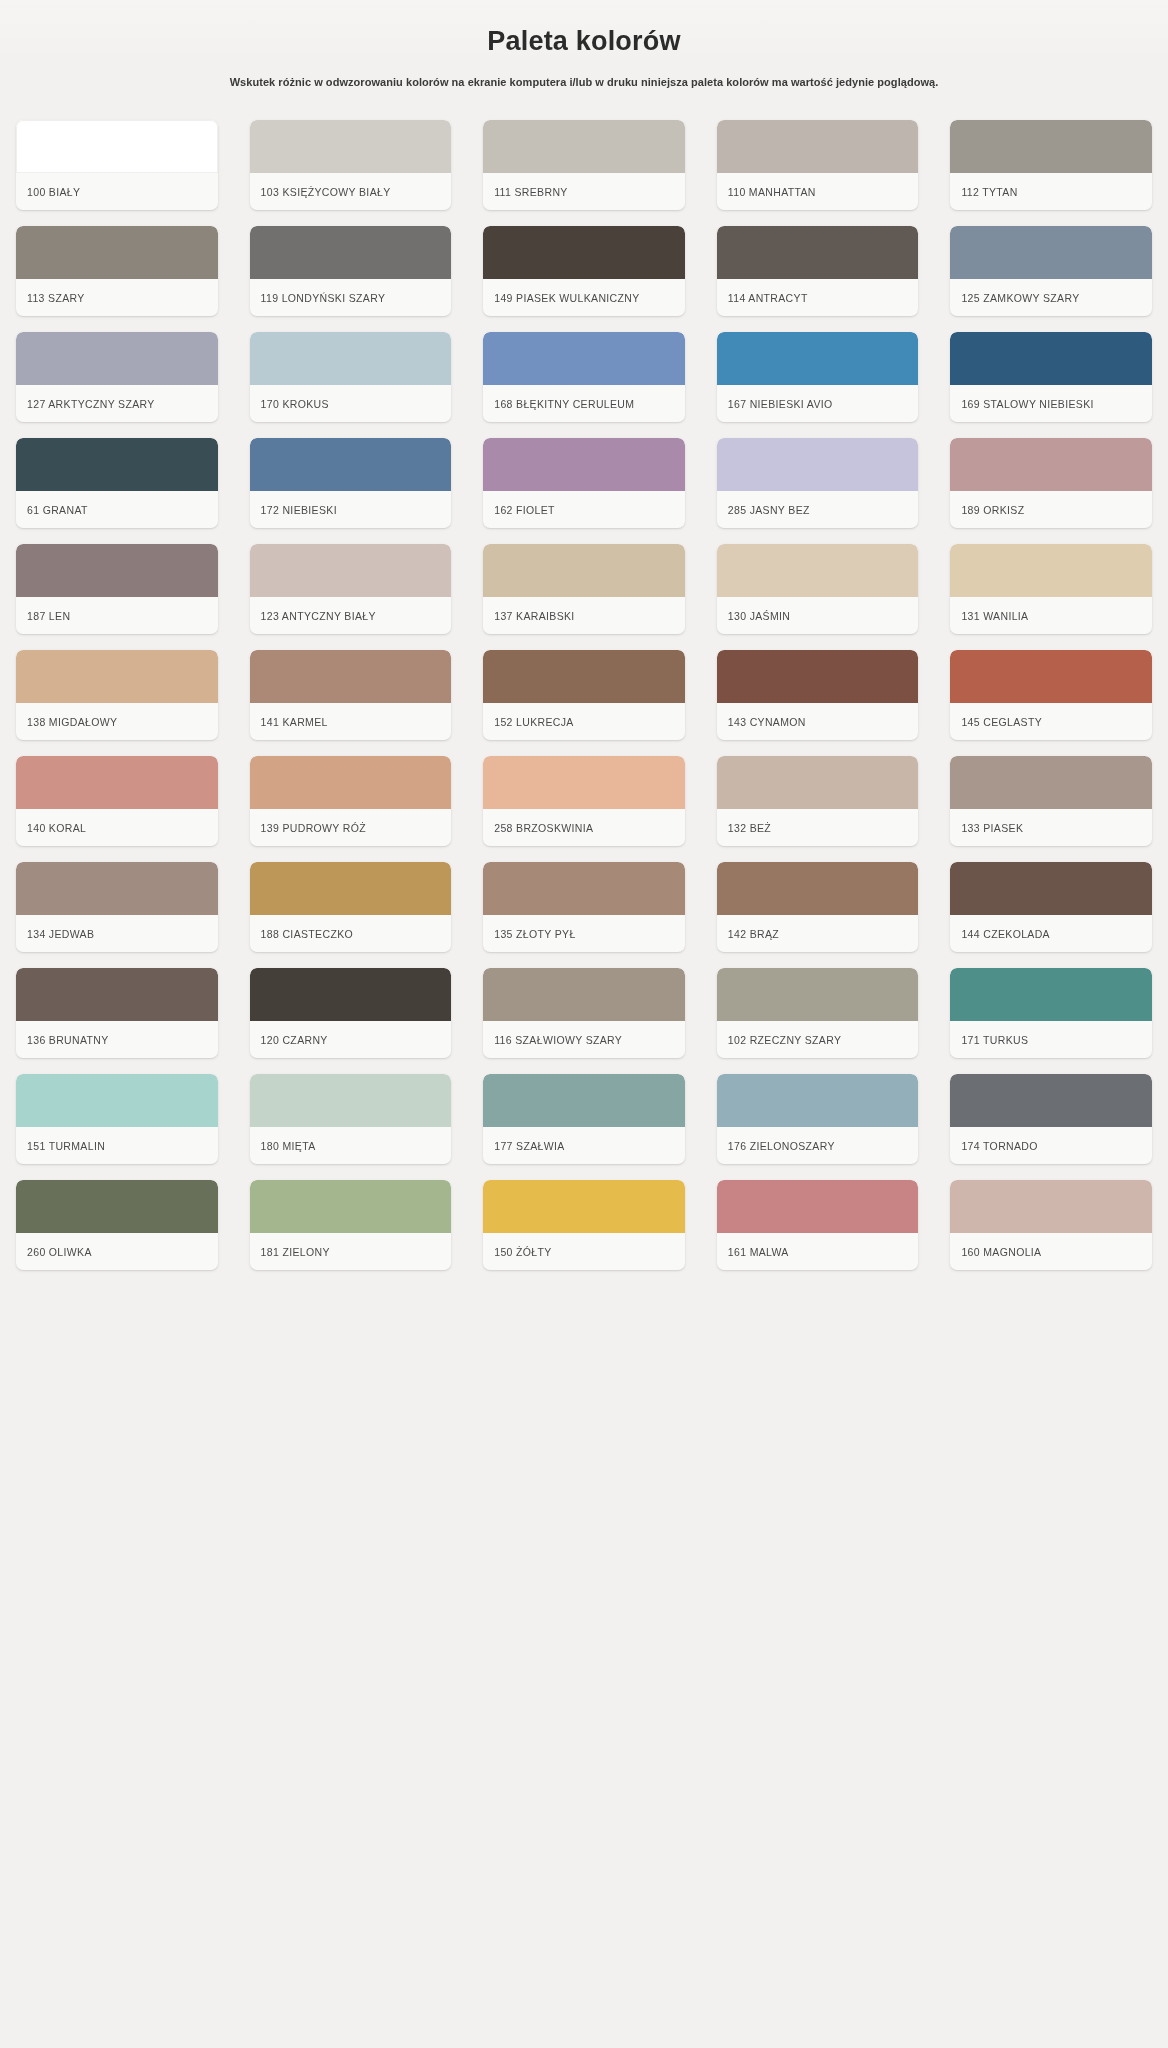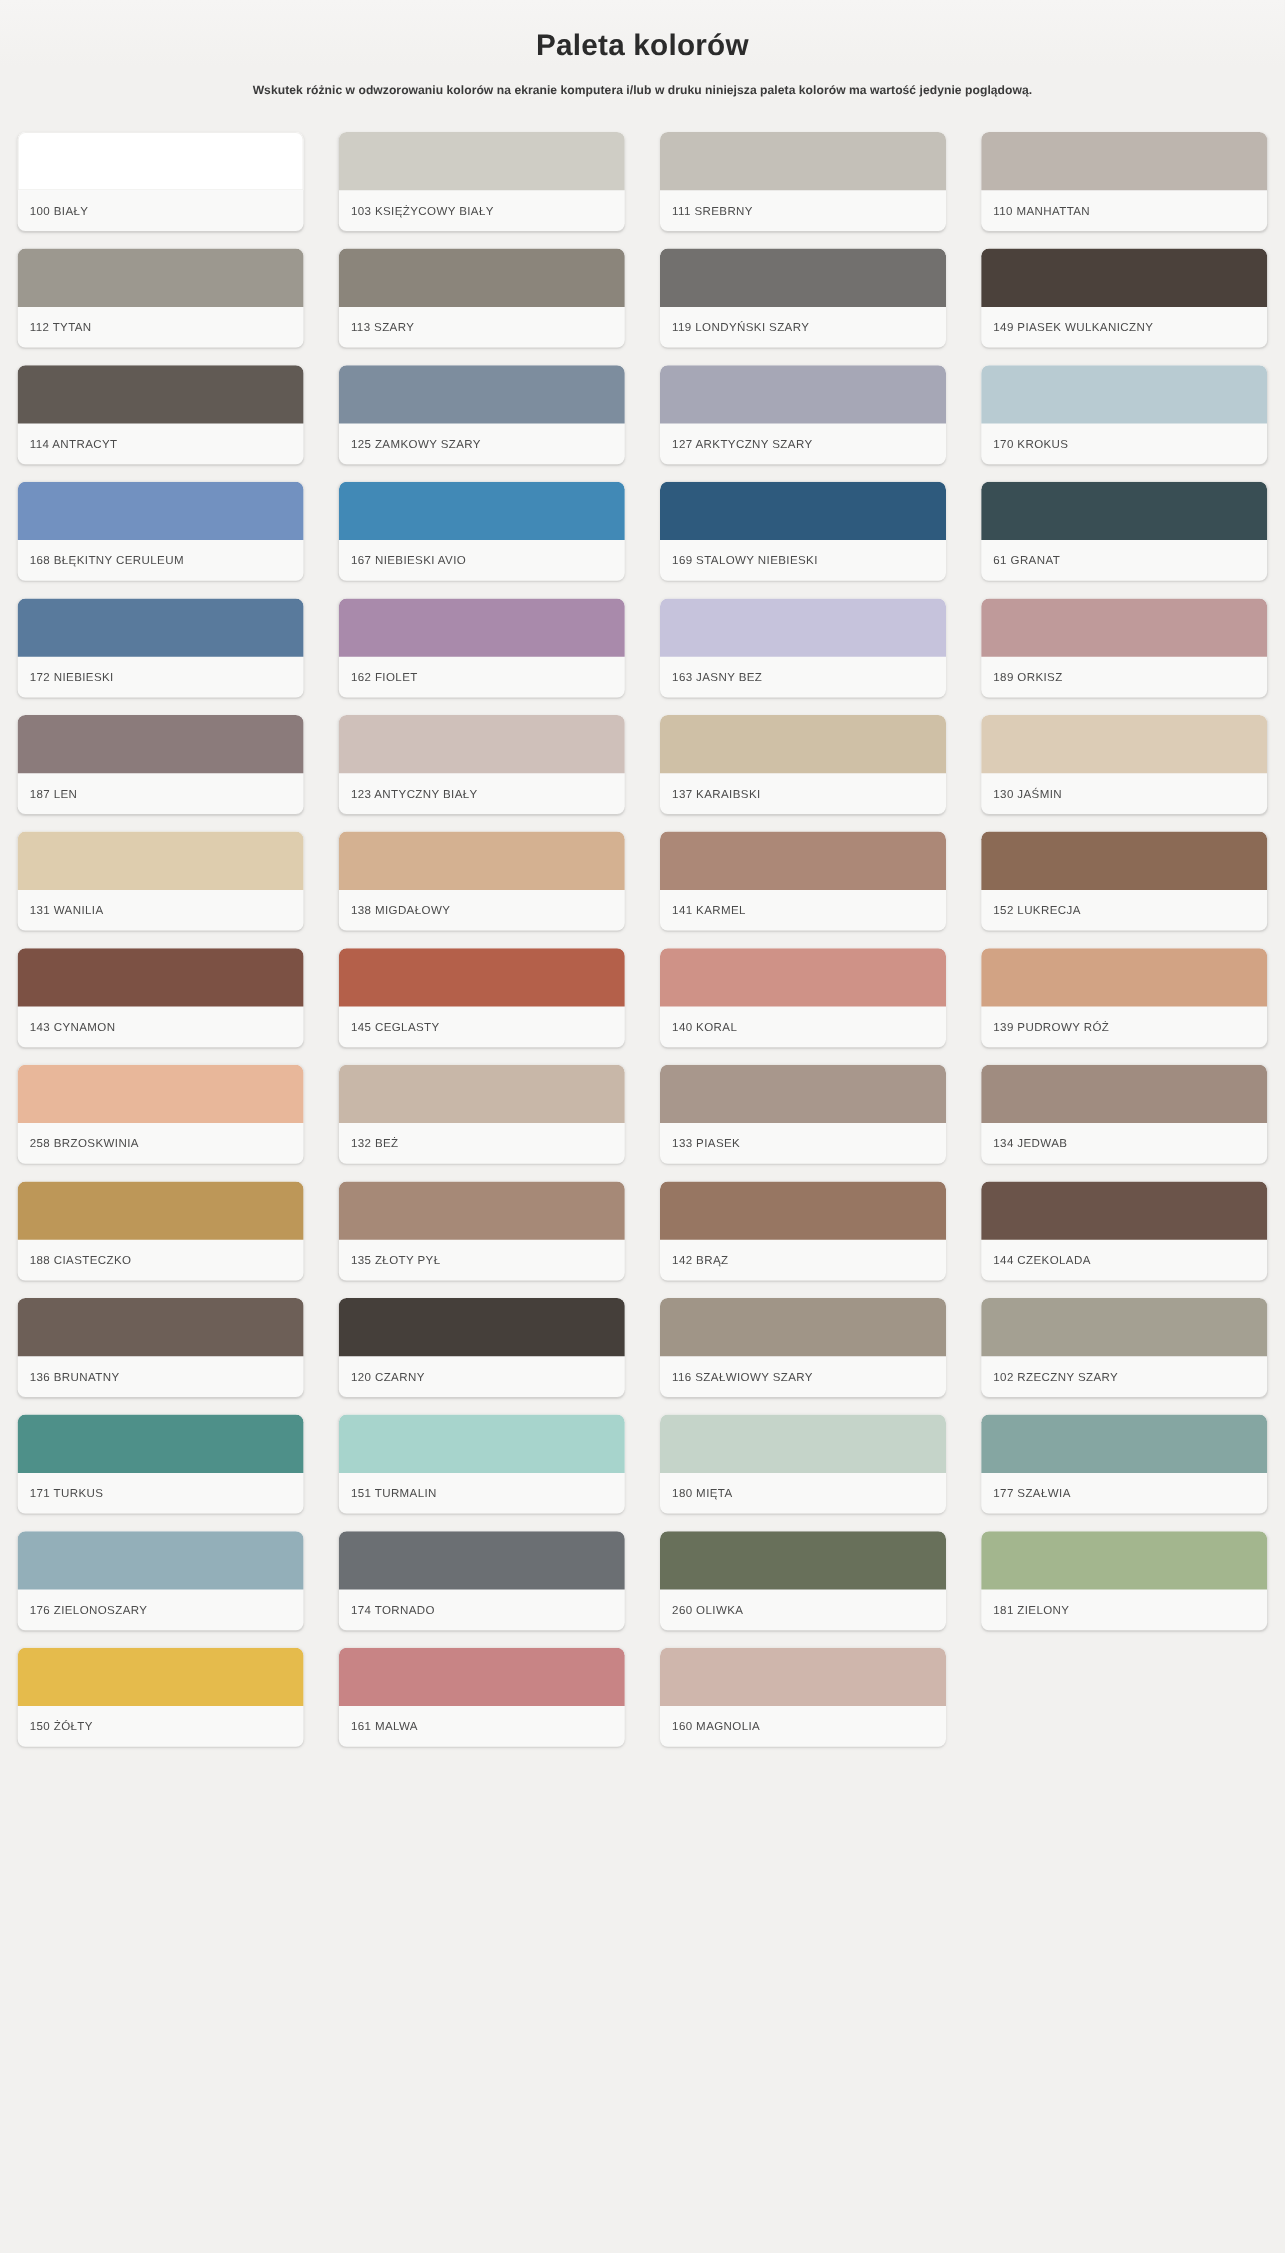--- a/index.html
+++ b/index.html
@@ -40,21 +40,21 @@
     font-size: 11px;
     font-weight: bold;
     color: #3a3a3a;
     margin-top: 16px;
     letter-spacing: 0.05px;
     line-height: 1.4;
   }
 
   .grid {
     display: grid;
-    grid-template-columns: repeat(4, 1fr);
+    grid-template-columns: repeat(5, 1fr);
     gap: 16px 32px;
     padding: 30px 16px 0 16px;
     text-align: center;
   }
 
   .swatch-card {
     background: #f9f9f8;
     border-radius: 7px;
     box-shadow: 0 1px 3px rgba(0,0,0,0.10), 0 1px 1px rgba(0,0,0,0.05);
     overflow: hidden;
@@ -169,21 +169,21 @@
       <div class="swatch-card">
         <div class="swatch-color" style="background-color: rgb(89, 122, 156);"></div>
         <div class="swatch-label">172 NIEBIESKI</div>
       </div>
       <div class="swatch-card">
         <div class="swatch-color" style="background-color: rgb(169, 138, 171);"></div>
         <div class="swatch-label">162 FIOLET</div>
       </div>
       <div class="swatch-card">
         <div class="swatch-color" style="background-color: rgb(198, 195, 220);"></div>
-        <div class="swatch-label">163 JASNY BEZ</div>
+        <div class="swatch-label">285 JASNY BEZ</div>
       </div>
       <div class="swatch-card">
         <div class="swatch-color" style="background-color: rgb(191, 154, 154);"></div>
         <div class="swatch-label">189 ORKISZ</div>
       </div>
       <div class="swatch-card">
         <div class="swatch-color" style="background-color: rgb(139, 123, 123);"></div>
         <div class="swatch-label">187 LEN</div>
       </div>
       <div class="swatch-card">

